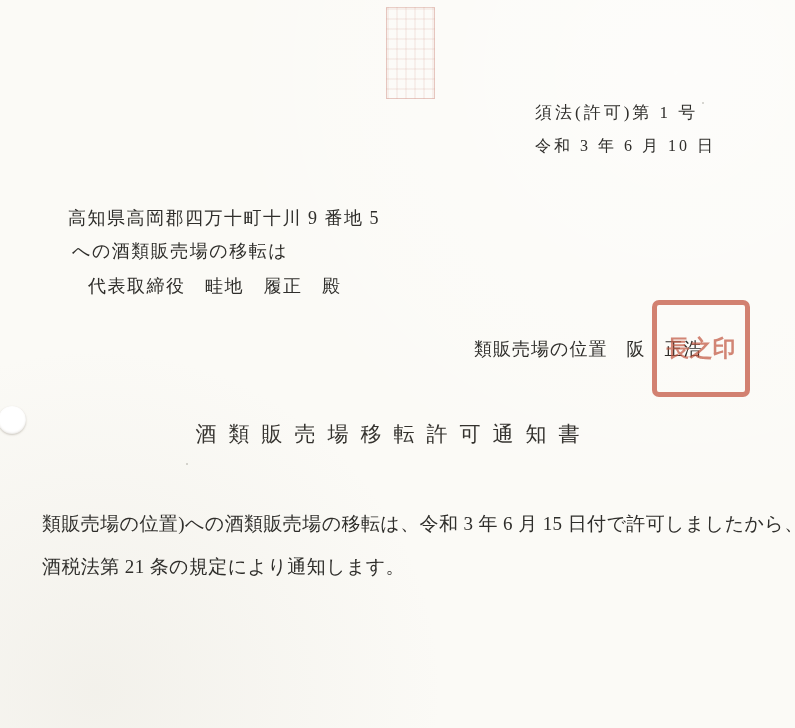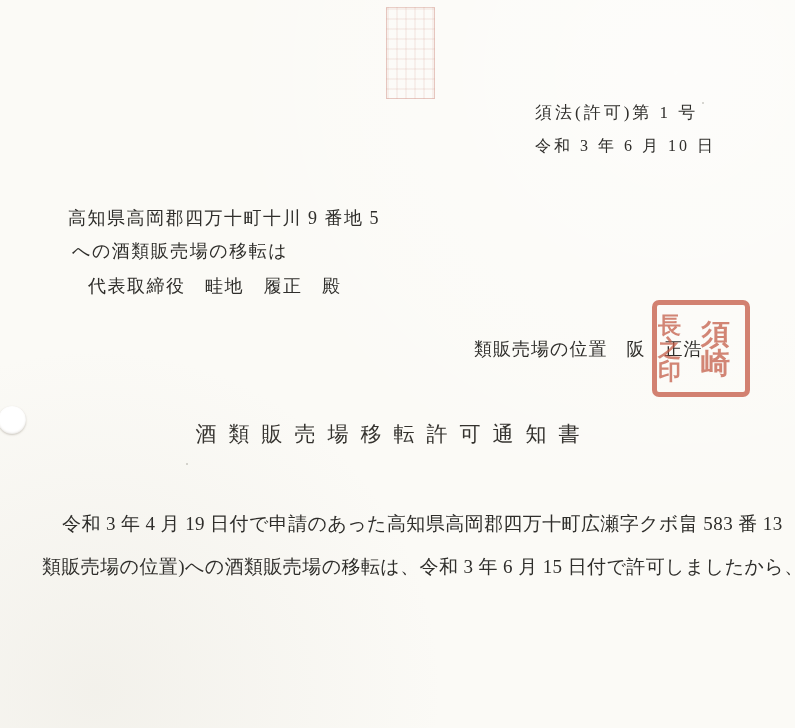--- a/index.html
+++ b/index.html
@@ -91,28 +91,27 @@
   <div class="abs doc-number">須法(許可)第 1 号</div>
   <div class="abs doc-date">令和 3 年 6 月 10 日</div>
 
   <div class="abs addr-line1">高知県高岡郡四万十町十川 9 番地 5</div>
   <div class="abs addr-line2">への酒類販売場の移転は</div>
   <div class="abs addr-line3">代表取締役　畦地　履正　殿</div>
 
   <div class="abs issuer-line">類販売場の位置　阪　正浩</div>
 
   <div class="seal">
-    <div class="seal-col c1">須崎</div>
     <div class="seal-col c3">長之印</div>
   </div>
 
   <div class="abs doc-title">酒類販売場移転許可通知書</div>
 
   <div class="body-text">
-    <div class="body-line first">令和 3 年 4 月 19 日付で申請のあった高知県高岡郡四万十町広瀬字クボ畠 583 番 13</div>
     <div class="body-line">類販売場の位置)への酒類販売場の移転は、令和 3 年 6 月 15 日付で許可しましたから、</div>
+    <div class="body-line">酒税法第 21 条の規定により通知します。</div>
   </div>
 
   <div class="punch-hole"></div>
 
   <div class="speck" style="left:702px; top:102px;"></div>
   <div class="speck" style="left:186px; top:463px;"></div>
 </div>
 
 </body></html>

